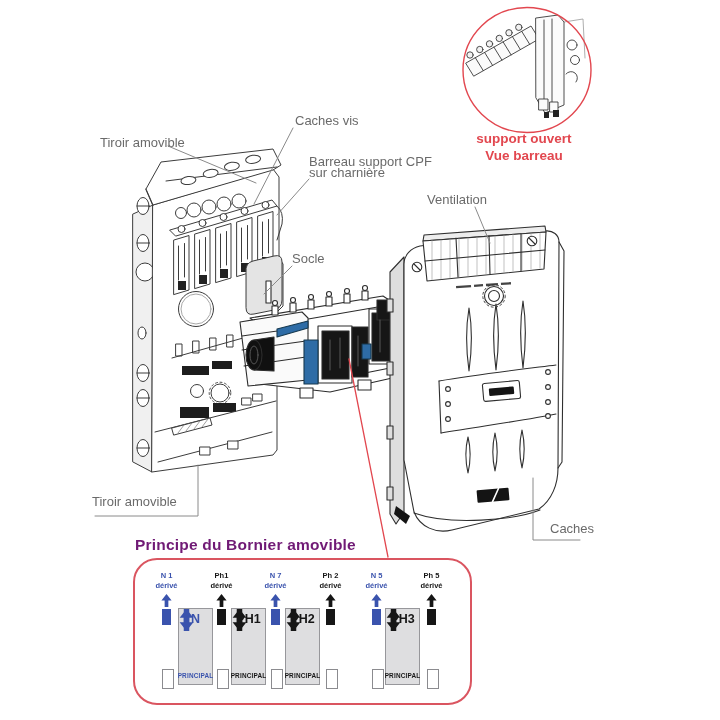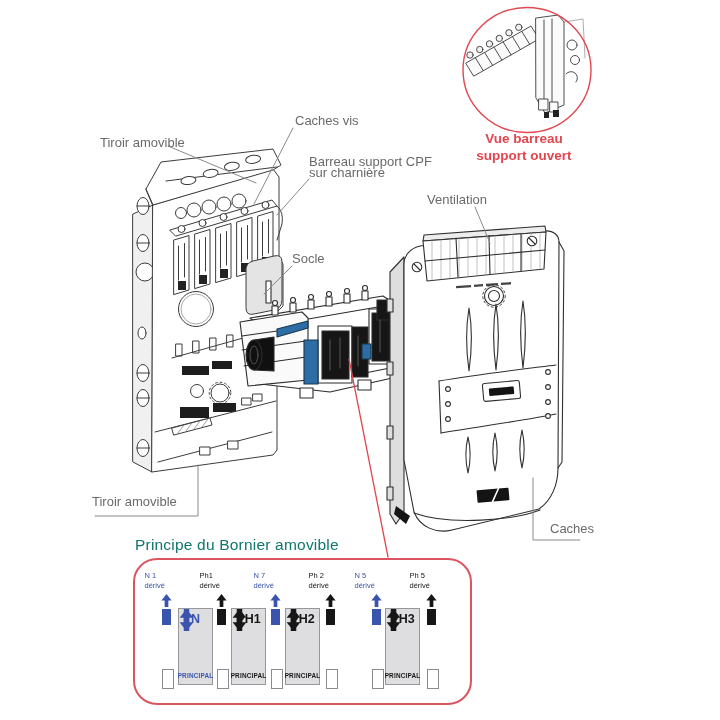--- a/index.html
+++ b/index.html
@@ -2,26 +2,26 @@
 <html><head>
 <meta charset="utf-8">
 <style>
   html,body{margin:0;padding:0;background:#fff;}
   .stage{position:relative;width:720px;height:720px;background:#fff;overflow:hidden;
          font-family:"Liberation Sans",sans-serif;}
   svg{position:absolute;left:0;top:0;}
   .lbl{position:absolute;font-size:13px;color:#6a6a6a;white-space:nowrap;line-height:10.5px;}
   .red-caption{position:absolute;left:444px;top:131px;width:160px;text-align:center;
                font-size:13.5px;font-weight:bold;color:#E2474F;line-height:16.5px;}
-  .red-title{position:absolute;left:135px;top:536px;font-size:15.5px;font-weight:normal;
-             color:#0f766e;letter-spacing:.2px;white-space:nowrap;}
+  .red-title{position:absolute;left:135px;top:536px;font-size:15.5px;font-weight:bold;
+             color:#701a75;letter-spacing:.2px;white-space:nowrap;}
   .panel{position:absolute;left:133px;top:558px;width:335px;height:143px;
          border:2px solid #DA5560;border-radius:24px;background:#fff;}
-  .dlabel{position:absolute;width:44px;top:11px;font-size:7.5px;
-          font-weight:normal;line-height:9.5px;}
+  .dlabel{position:absolute;width:44px;top:11px;text-align:center;font-size:7.5px;
+          font-weight:bold;line-height:9.5px;}
   .darrow{position:absolute;top:34px;}
   .chip{position:absolute;top:49px;width:9px;height:16px;}
   .chip.neutral{background:#3A53AD;}
   .chip.phase{background:#161616;}
   .slot{position:absolute;top:109px;width:10px;height:18px;background:#fff;
         border:1.6px solid #8b8b8f;}
   .pbox{position:absolute;top:48px;width:35px;height:77px;background:#DEDEE0;
         border:1px solid #97979b;display:flex;flex-direction:column;align-items:center;
         justify-content:space-between;padding:4px 0 5px;box-sizing:border-box;}
   .pname{font-size:12.5px;font-weight:bold;line-height:12px;}
@@ -291,22 +291,22 @@
 <div class="lbl" style="left:309px;top:157px">
   <div>Barreau support CPF</div>
   <div>sur charnière</div>
 </div>
 <div class="lbl" style="left:427px;top:195px">Ventilation</div>
 <div class="lbl" style="left:292px;top:254px">Socle</div>
 <div class="lbl" style="left:92px;top:497px">Tiroir amovible</div>
 <div class="lbl" style="left:550px;top:524px">Caches</div>
 
 <div class="red-caption">
+  <div>support ouvert</div>
   <div>Vue barreau</div>
-  <div>support ouvert</div>
 </div>
 
 <div class="red-title">Principe du Bornier amovible</div>
 
 <div class="panel">
 
   <div class="dlabel neutral" style="left:9.5px">
     <div>N 1</div>
     <div>dérivé</div>
   </div>

